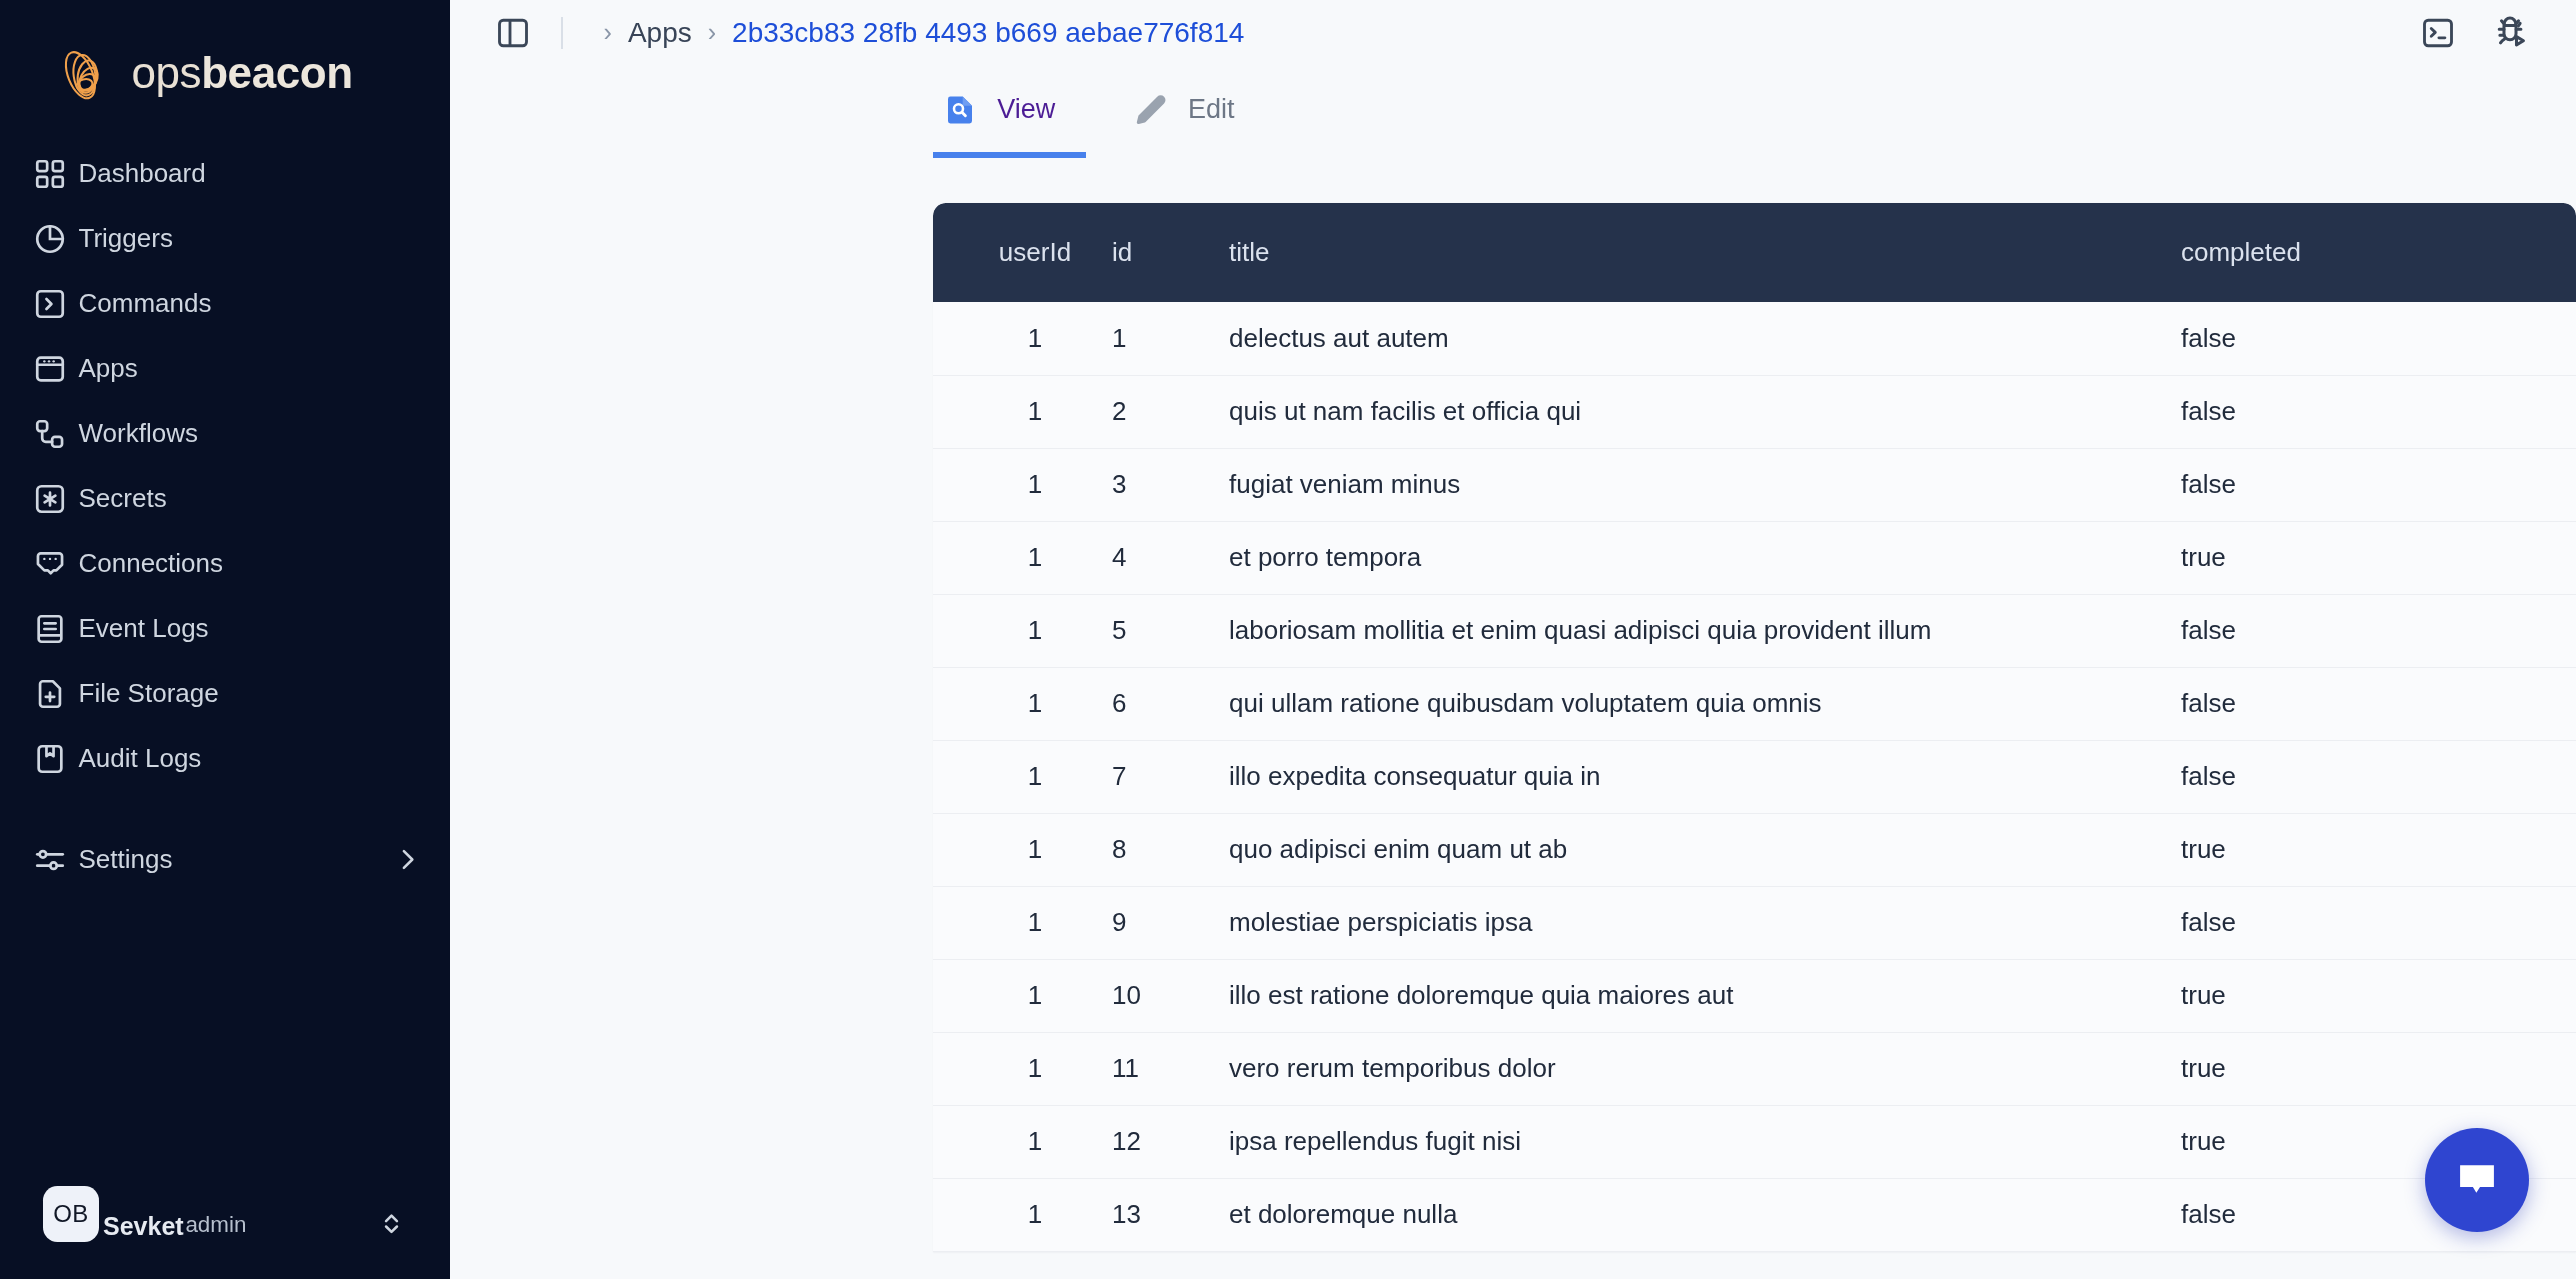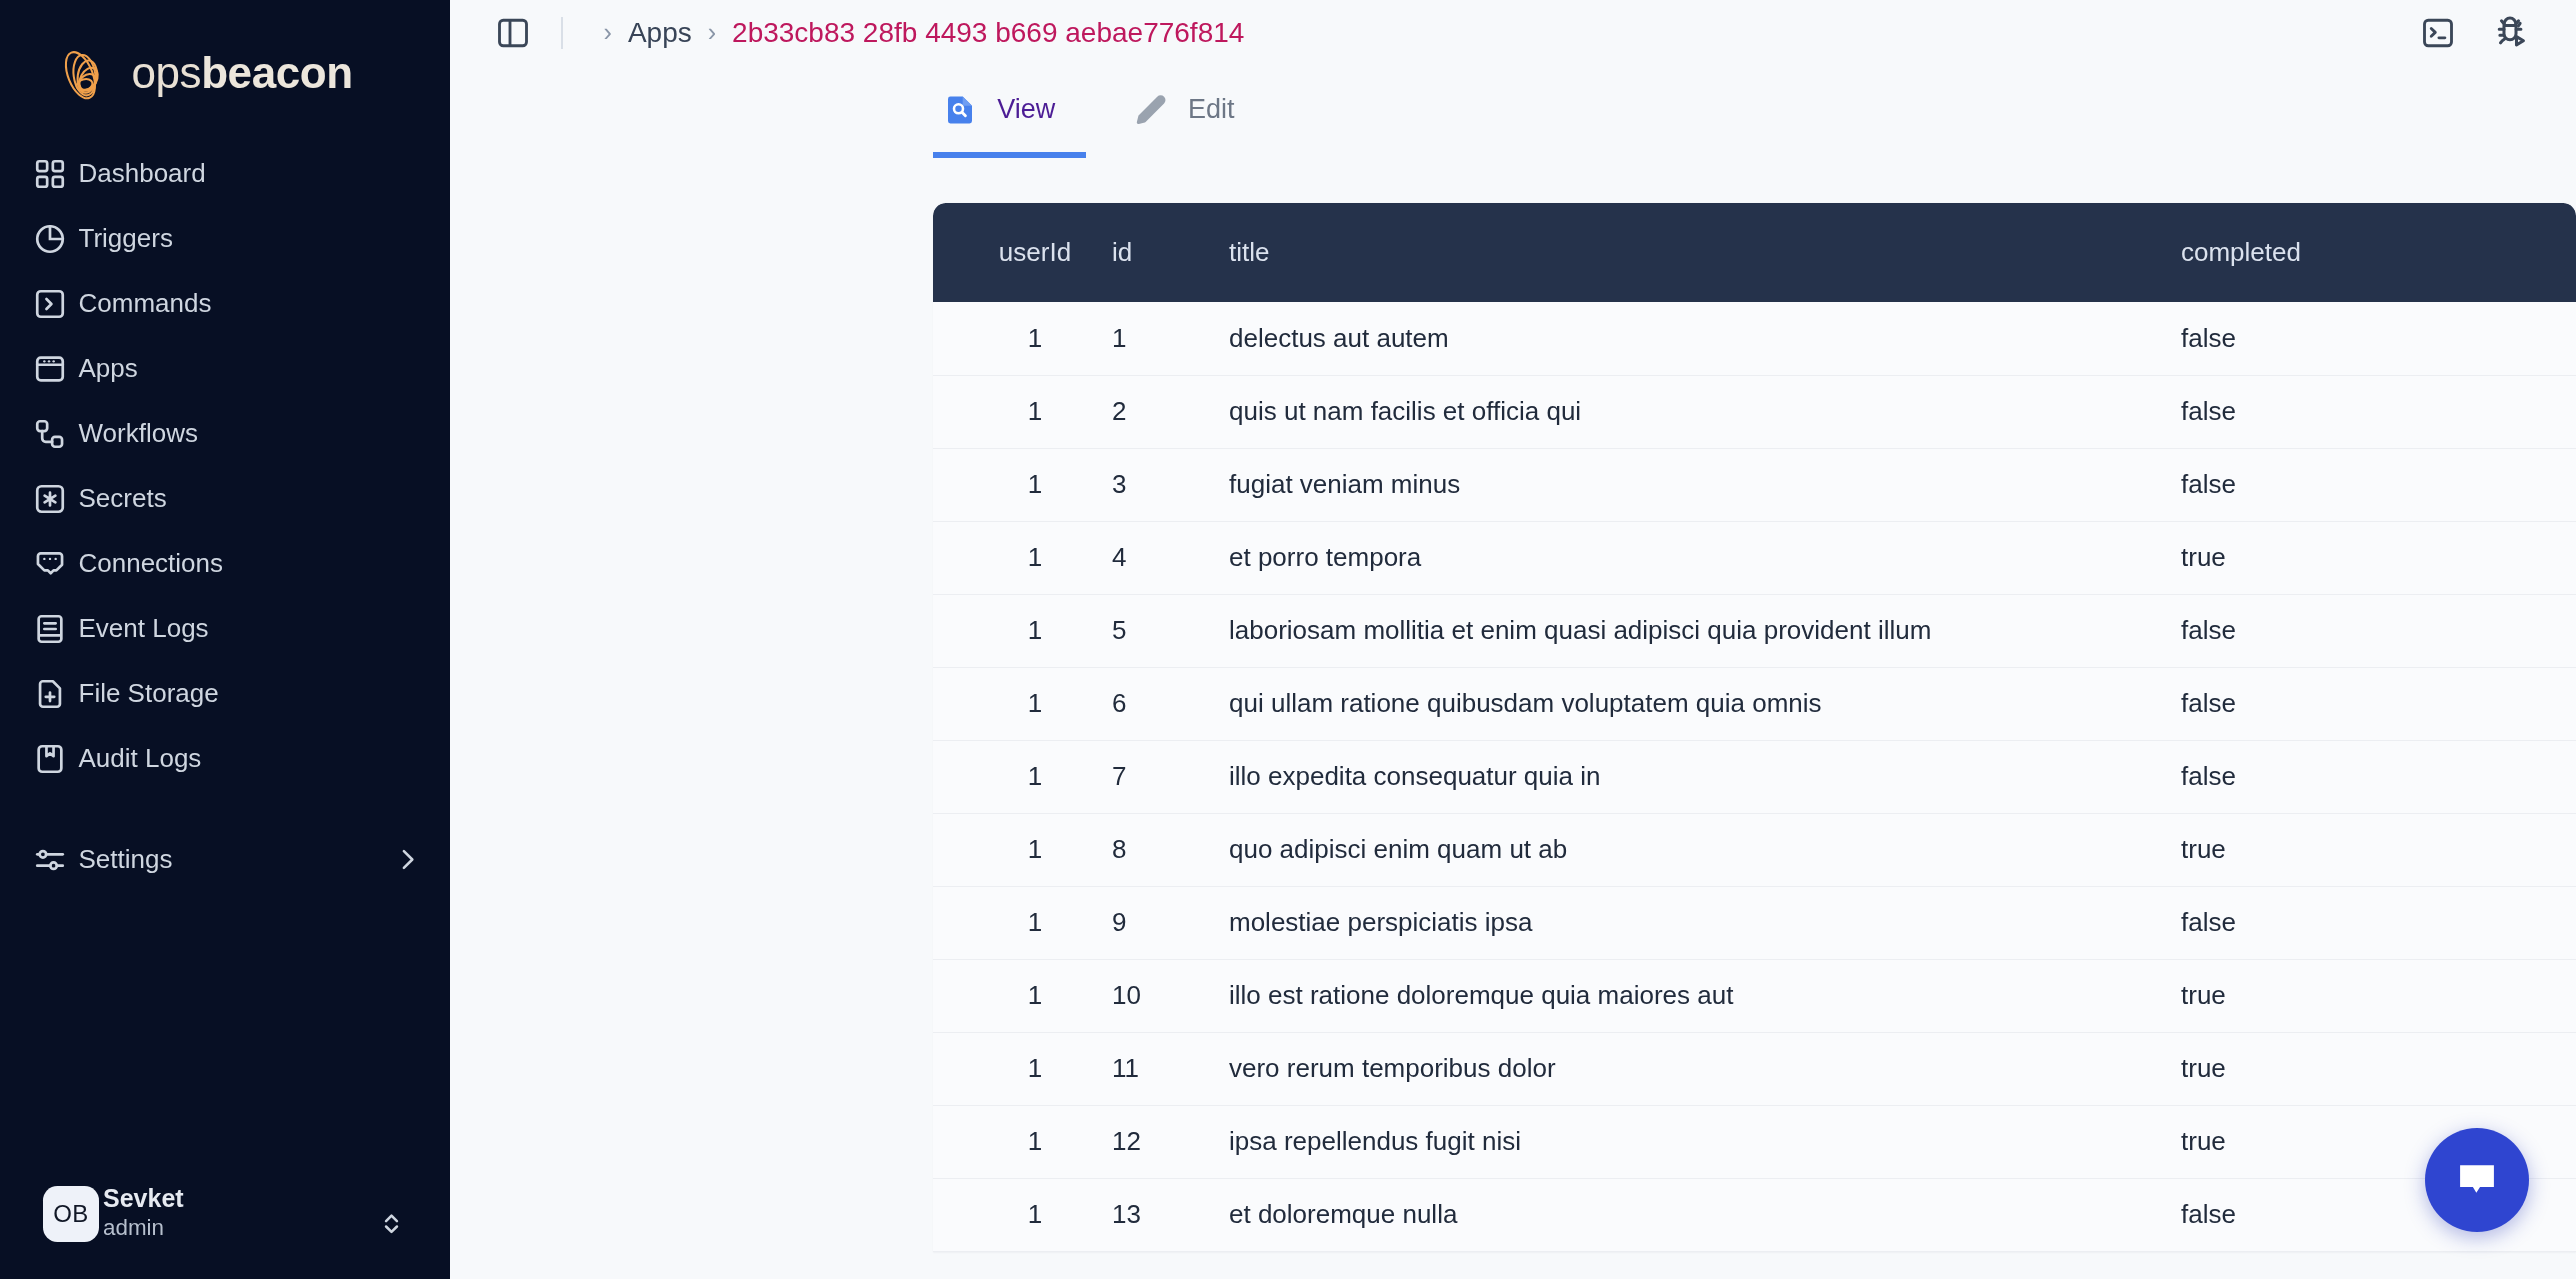--- a/index.html
+++ b/index.html
@@ -86,21 +86,21 @@
   }
   .avatar {
     width: 56px; height: 56px; flex: 0 0 56px;
     background: #eef2f9;
     border-radius: 14.4px;
     display: flex; align-items: center; justify-content: center;
     color: #111827;
     font-size: 24px;
     letter-spacing: 0.4px;
   }
-  .user-meta { display: flex; flex-direction: column; gap: 1.8px; line-height: 1.18; }
+  .user-meta { display: flex; flex-direction: row; gap: 1.8px; line-height: 1.18; }
   .user-name { color: #e6eaf1; font-size: 25px; font-weight: 700; }
   .user-role { color: #b6bfcd; font-size: 22.4px; }
   .user-switch {
     margin-left: auto;
     width: 30.5px; height: 36px;
     display: flex; align-items: center; justify-content: center;
   }
 
   
   .main {
@@ -127,21 +127,21 @@
     margin-left: 10.8px;
   }
   .topbar-div {
     width: 1.8px; height: 32px;
     background: #d9dfe7;
     margin: 0 25px 0 27px;
   }
   .crumbs { display: flex; align-items: center; gap: 0; }
   .crumb {
     font-size: 28px;
-    color: #be185d;
+    color: #1d4ed8;
     cursor: pointer;
     white-space: nowrap;
   }
   .crumb.muted { color: #384457; }
   .crumb-sep {
     color: #8a96a8;
     font-size: 25px;
     padding: 0 16px;
     display: flex; align-items: center;
   }

